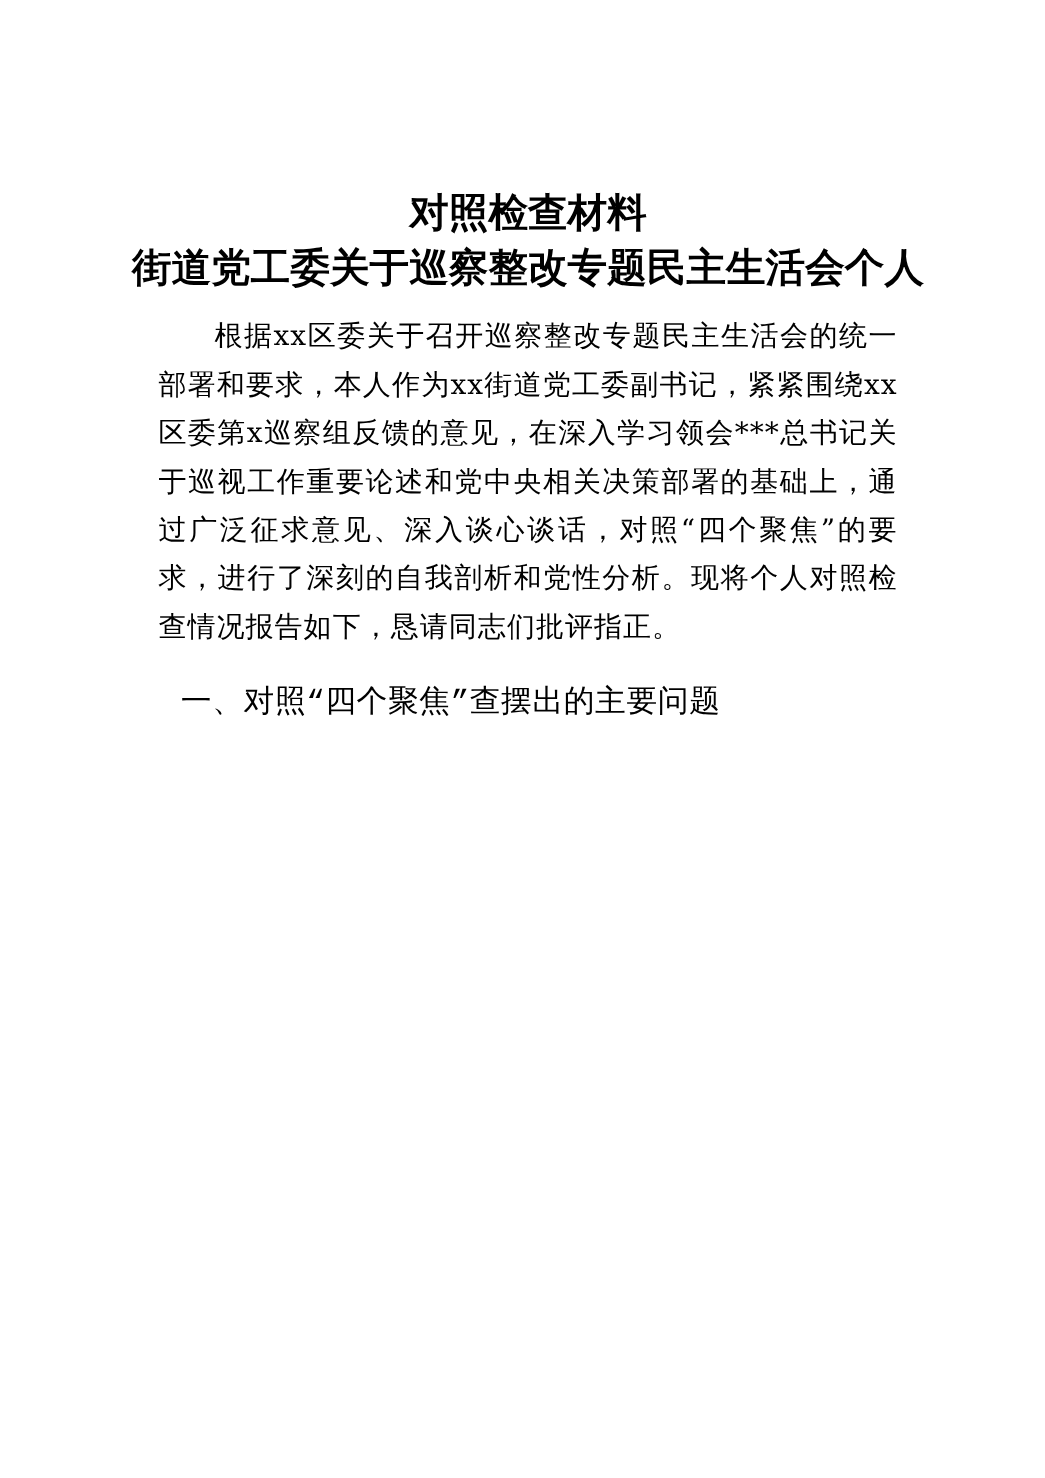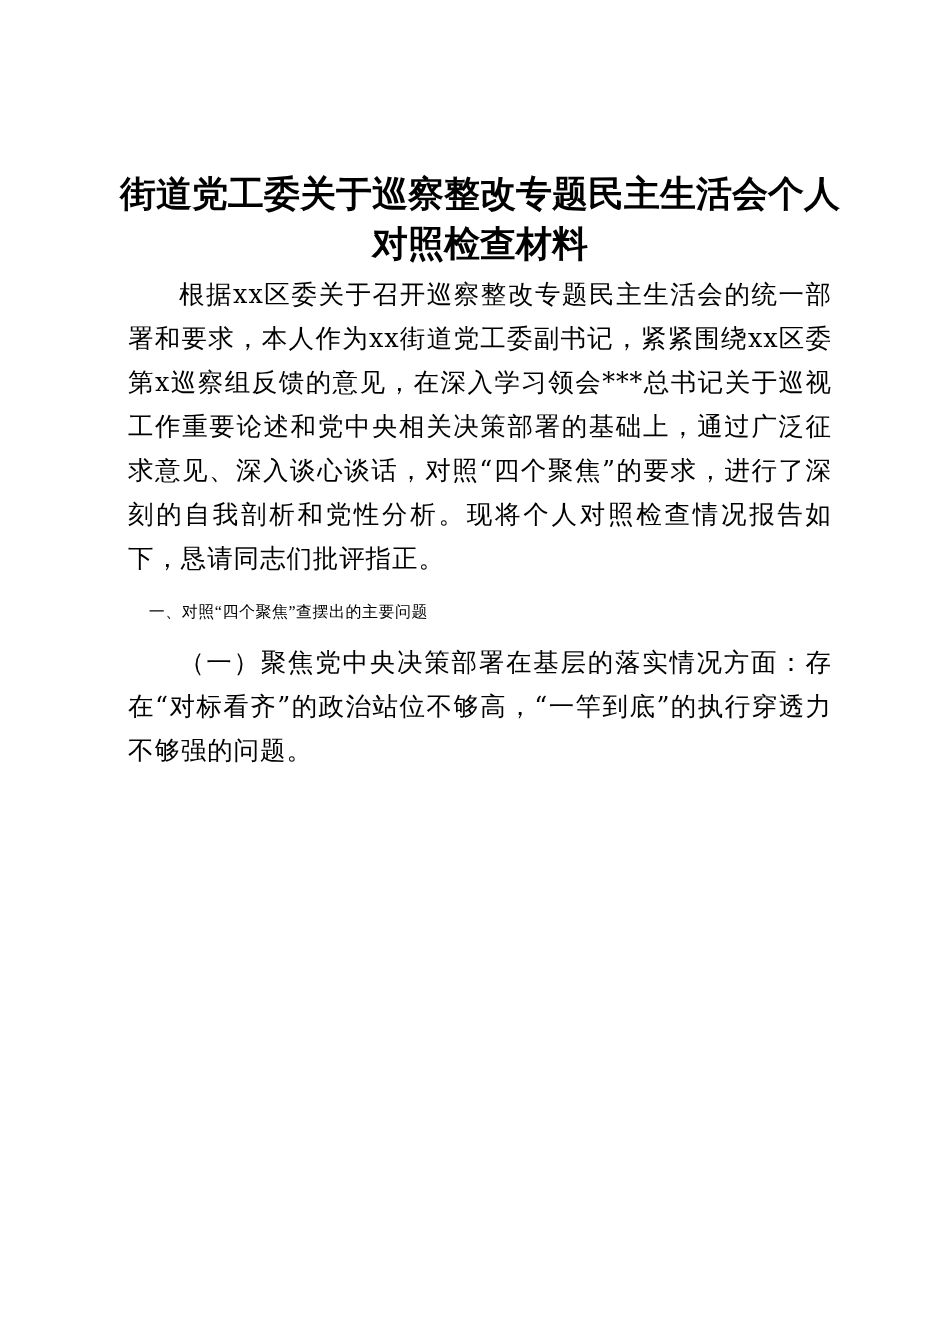--- a/index.html
+++ b/index.html
@@ -19,43 +19,42 @@
     text-align: center;
     margin: 0 -8px 0 -8px;
     letter-spacing: 0px;
   }
   .para {
     font-family: "DejaVu Serif", "Liberation Serif", serif;
     font-size: 25.5px;
     line-height: 44px;
     text-align: justify;
     text-indent: 2em;
-    margin: 0;
+    margin: 16px;
     letter-spacing: 0.9px;
   }
   .heading {
-    font-family: Liberation Serif, serif;
-    font-size: 16px;
+    font-family: Liberation Mono, monospace;
+    font-size: 28px;
     line-height: 44px;
     margin: 4px 0 0 0;
     text-indent: 1.3em;
     letter-spacing: 0.5px;
   }
   .gap { height: 6px; }
   .title-block { margin-bottom: 4px; }
 </style>
 </head>
 <body>
 
 <div class="page">
   <div class="content">
     <div class="title-block">
+      <div class="title">对照检查材料</div>
       <div class="title">街道党工委关于巡察整改专题民主生活会个人</div>
-      <div class="title">对照检查材料</div>
     </div>
     <p class="para">根据xx区委关于召开巡察整改专题民主生活会的统一部署和要求，本人作为xx街道党工委副书记，紧紧围绕xx区委第x巡察组反馈的意见，在深入学习领会***总书记关于巡视工作重要论述和党中央相关决策部署的基础上，通过广泛征求意见、深入谈心谈话，对照“四个聚焦”的要求，进行了深刻的自我剖析和党性分析。现将个人对照检查情况报告如下，恳请同志们批评指正。</p>
     <div class="gap"></div>
     <p class="heading">一、对照“四个聚焦”查摆出的主要问题</p>
     <div class="gap"></div>
-    <p class="para">（一）聚焦党中央决策部署在基层的落实情况方面：存在“对标看齐”的政治站位不够高，“一竿到底”的执行穿透力不够强的问题。</p>
     <div class="gap"></div>
   </div>
 </div>
 
 </body></html>

